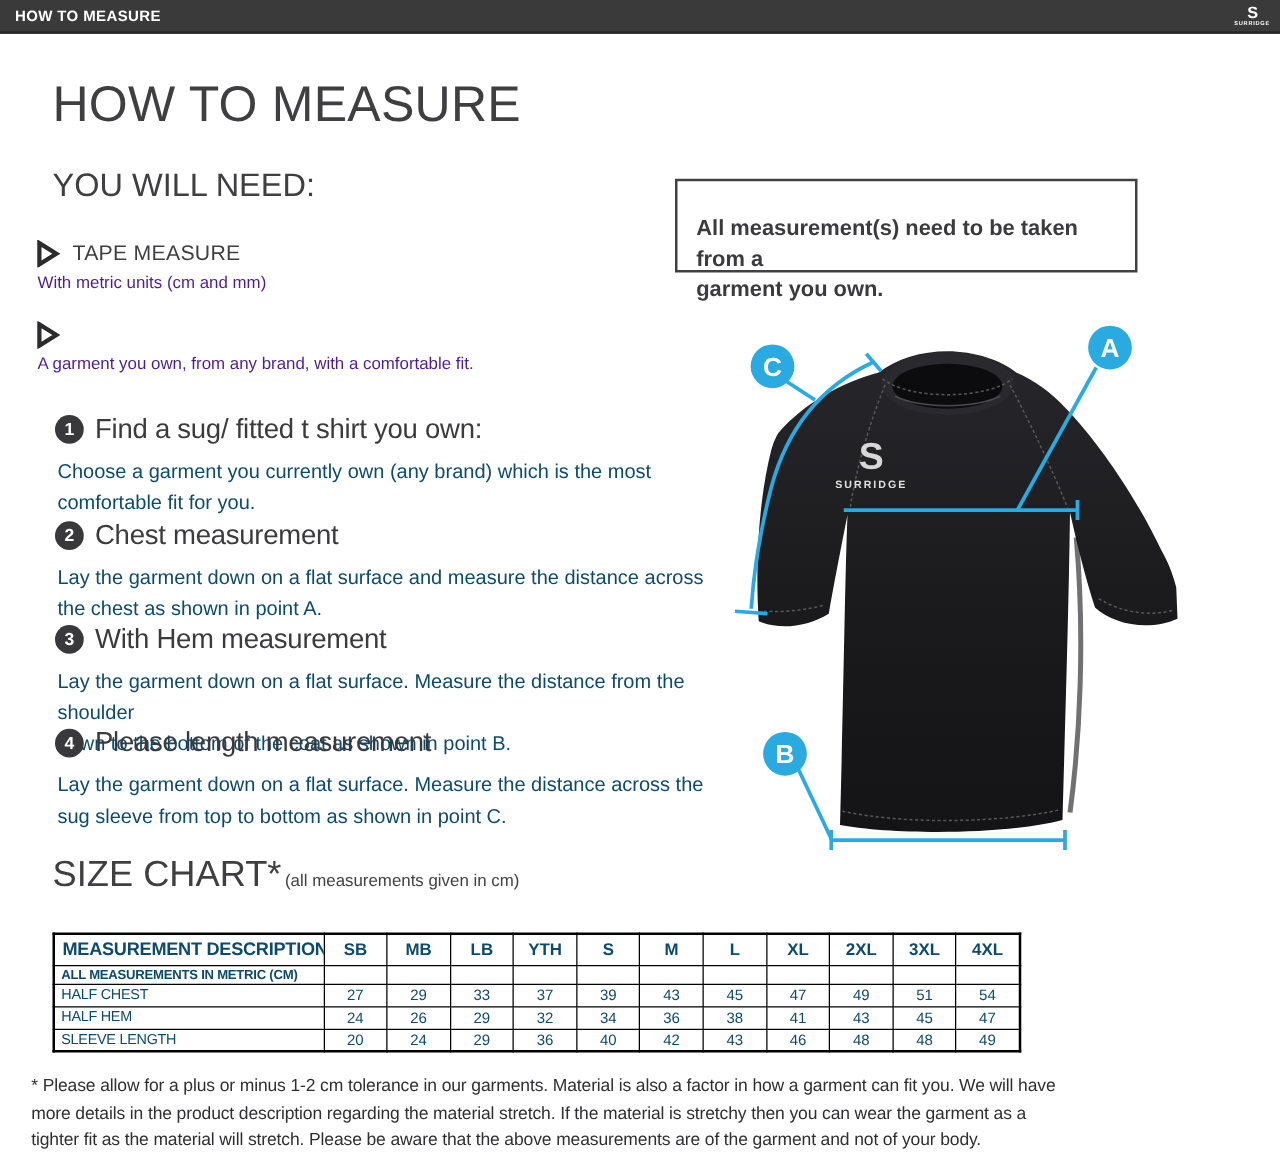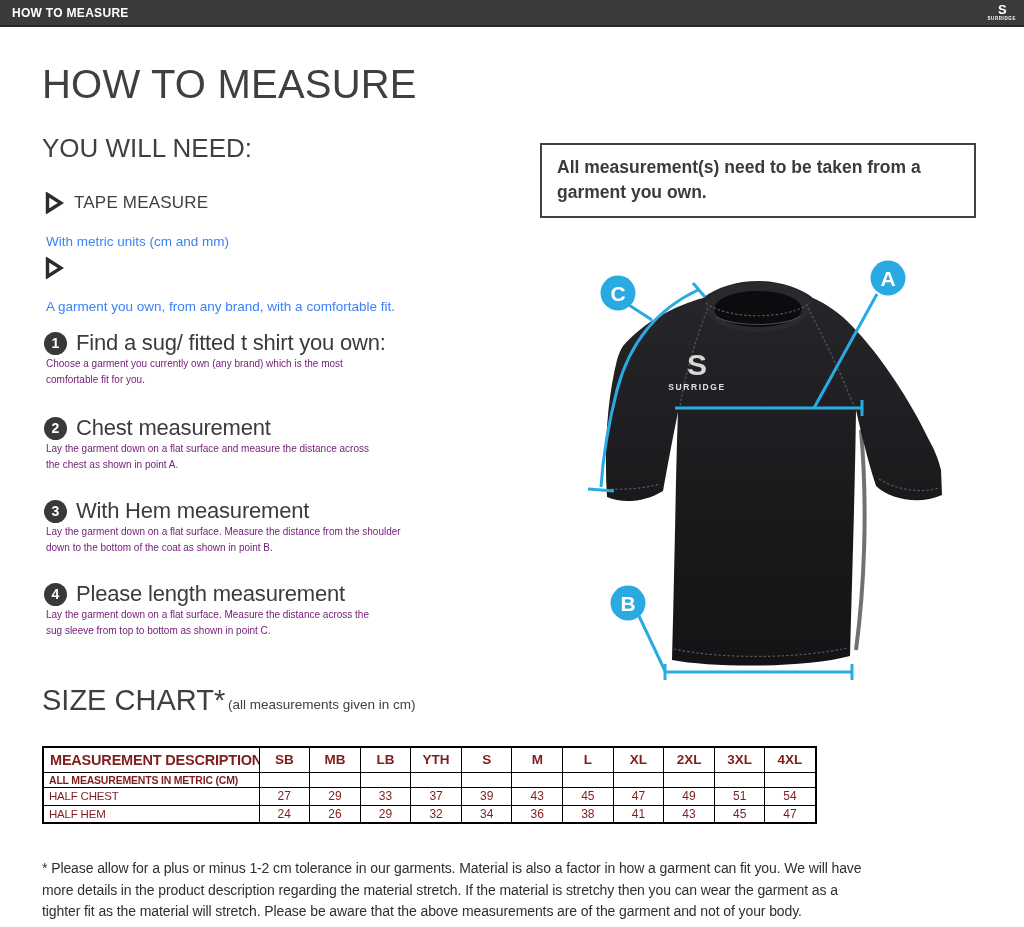--- a/index.html
+++ b/index.html
@@ -16,59 +16,59 @@
     padding:0 8px 0 12px;
   }
   .topbar-title { color:#fff; font-size:12px; font-weight:bold; letter-spacing:.3px; }
   .topbar-logo { display:flex; flex-direction:column; align-items:center; line-height:1; color:#fff; }
   .topbar-logo .mark { font-size:13px; font-weight:bold; letter-spacing:-1px; }
   .topbar-logo .word { font-size:4.5px; font-weight:bold; letter-spacing:.6px; margin-top:1px; }
   
   .h1 { position:absolute; left:42px; top:62px; font-size:40px; font-weight:400; color:#3f3f41; letter-spacing:.2px; }
   .h2 { position:absolute; left:42px; top:133px; font-size:26px; font-weight:400; color:#3f3f41; }
   
-  .tool { position:absolute; left:44px; }
+  .tool { position:absolute; left:28px; }
   .tool-row { display:flex; align-items:center; gap:10px; }
   .tool-label { font-size:17px; color:#3f3f41; letter-spacing:.2px; }
-  .tool-sub { font-size:13.5px; color:#3b82f6; margin-top:20px; margin-left:2px; }
+  .tool-sub { font-size:13.5px; color:#4c1d95; margin-top:4px; margin-left:2px; }
   .tri { width:20px; height:22px; flex:0 0 auto; }
   
   .step { position:absolute; left:44px; }
   .step-head { display:flex; align-items:center; gap:9px; }
   .step-num {
     width:23px; height:23px; border-radius:50%; background:#39393c; color:#fff;
     font-size:14px; font-weight:bold; display:flex; align-items:center; justify-content:center; flex:0 0 auto;
   }
   .step-title { font-size:22px; color:#3b3b3d; letter-spacing:-.2px; }
-  .step-body { font-size:10px; line-height:1.55; color:#701a75; margin-top:0; margin-left:2px; white-space:pre-line; width:540px; }
+  .step-body { font-size:16px; line-height:1.55; color:#0c4a6e; margin-top:10px; margin-left:2px; white-space:pre-line; width:540px; }
   
   .note-box {
-    position:absolute; left:540px; top:143px; width:436px; height:75px;
-    border:2px solid #414042; padding:10px 15px;
+    position:absolute; left:540px; top:143px; width:370px; height:75px;
+    border:2px solid #414042; padding:25px 15px;
     font-size:17.5px; font-weight:bold; color:#3b3b3d; line-height:1.4; white-space:pre-line;
   }
   
   .diagram { position:absolute; left:555px; top:250px; width:445px; height:440px; }
   
   .h3 { position:absolute; left:42px; top:684px; font-size:29px; font-weight:400; color:#3f3f41; }
   .h3-note { position:absolute; left:228px; top:697px; font-size:13.5px; color:#414042; }
   .size-table {
     position:absolute; left:42px; top:746px; width:773px;
     border-collapse:collapse; table-layout:fixed; background:#fff;
   }
-  .size-table td, .size-table th { border:1px solid #000; color:#7f1d1d; overflow:hidden; white-space:nowrap; }
+  .size-table td, .size-table th { border:1px solid #000; color:#0c4a6e; overflow:hidden; white-space:nowrap; }
   .size-table { border:2px solid #000; }
   .size-table th { height:25px; font-size:13.5px; font-weight:bold; text-align:center; }
   .size-table th.desc { text-align:left; padding-left:6px; font-size:14.5px; letter-spacing:-.2px; }
   .size-table tr.unit td { height:15px; font-size:10.5px; font-weight:bold; padding-left:5px; letter-spacing:-.2px; }
   .size-table tr.vals td { height:18px; font-size:12px; text-align:center; }
   .size-table tr.vals td.lbl { text-align:left; padding-left:5px; font-size:11.5px; letter-spacing:-.2px; }
   
   .footnote {
-    position:absolute; left:42px; top:858px; width:940px;
+    position:absolute; left:25px; top:858px; width:940px;
     font-size:14px; line-height:1.55; color:#2f2f31; white-space:pre-line; letter-spacing:-.1px;
   }
 </style>
 </head>
 <body>
 
 <div class="topbar">
   <span class="topbar-title">HOW TO MEASURE</span>
   <div class="topbar-logo">
     <span class="mark">S</span>
@@ -294,18 +294,32 @@
         <td>29</td>
         <td>32</td>
         <td>34</td>
         <td>36</td>
         <td>38</td>
         <td>41</td>
         <td>43</td>
         <td>45</td>
         <td>47</td>
       </tr>
+      <tr class="vals">
+        <td class="lbl">SLEEVE LENGTH</td>
+        <td>20</td>
+        <td>24</td>
+        <td>29</td>
+        <td>36</td>
+        <td>40</td>
+        <td>42</td>
+        <td>43</td>
+        <td>46</td>
+        <td>48</td>
+        <td>48</td>
+        <td>49</td>
+      </tr>
     </tbody>
 </table>
 
 <div class="footnote">* Please allow for a plus or minus 1-2 cm tolerance in our garments. Material is also a factor in how a garment can fit you. We will have
 more details in the product description regarding the material stretch.  If the material is stretchy then you can wear the garment as a
 tighter fit as the material will stretch.  Please be aware that the above measurements are of the garment and not of your body.</div>
 
 </body></html>

